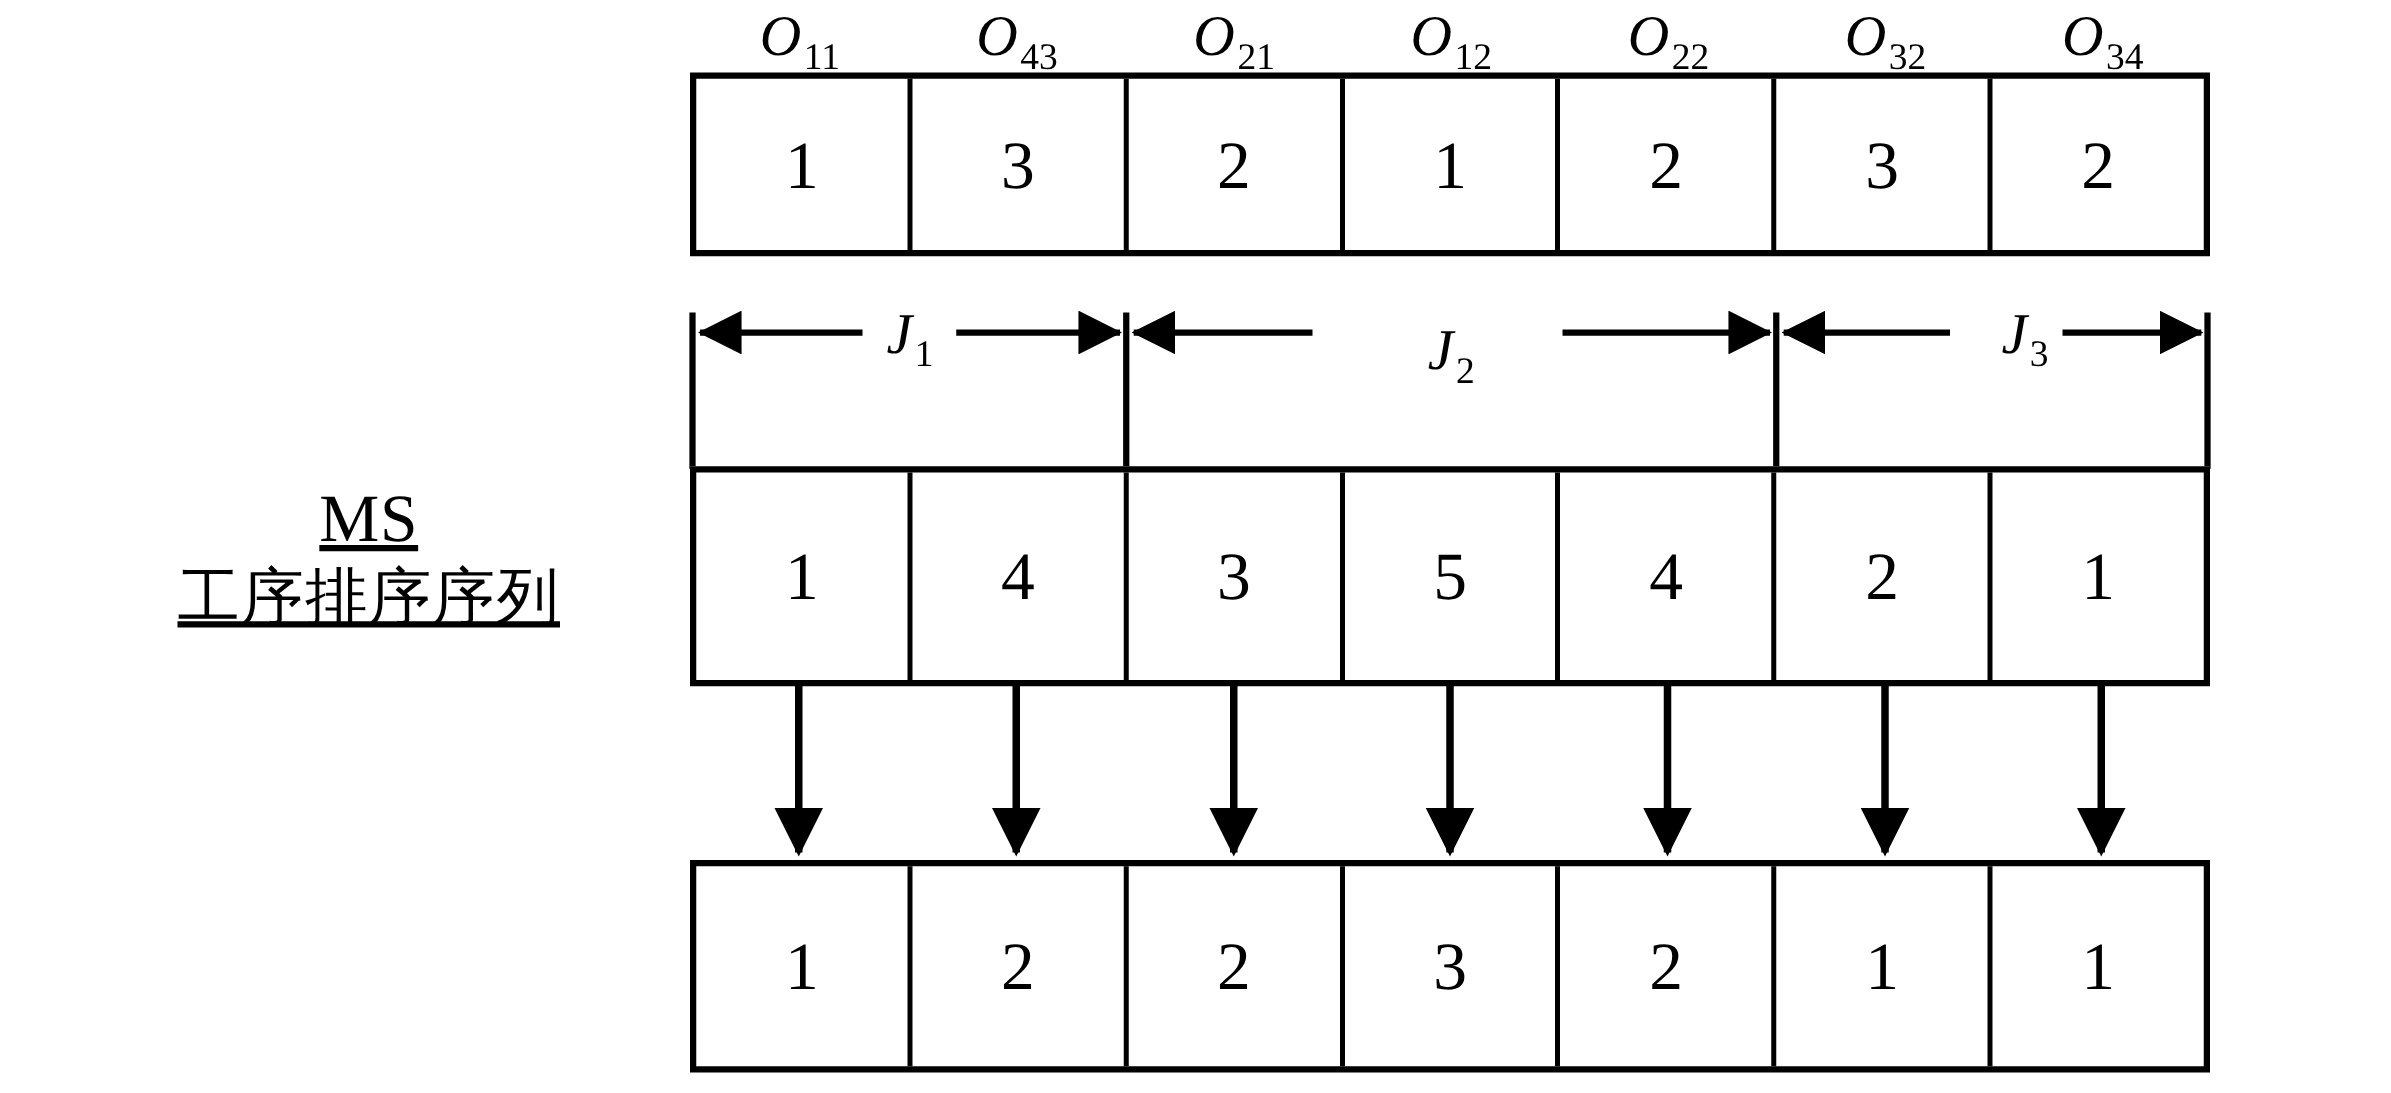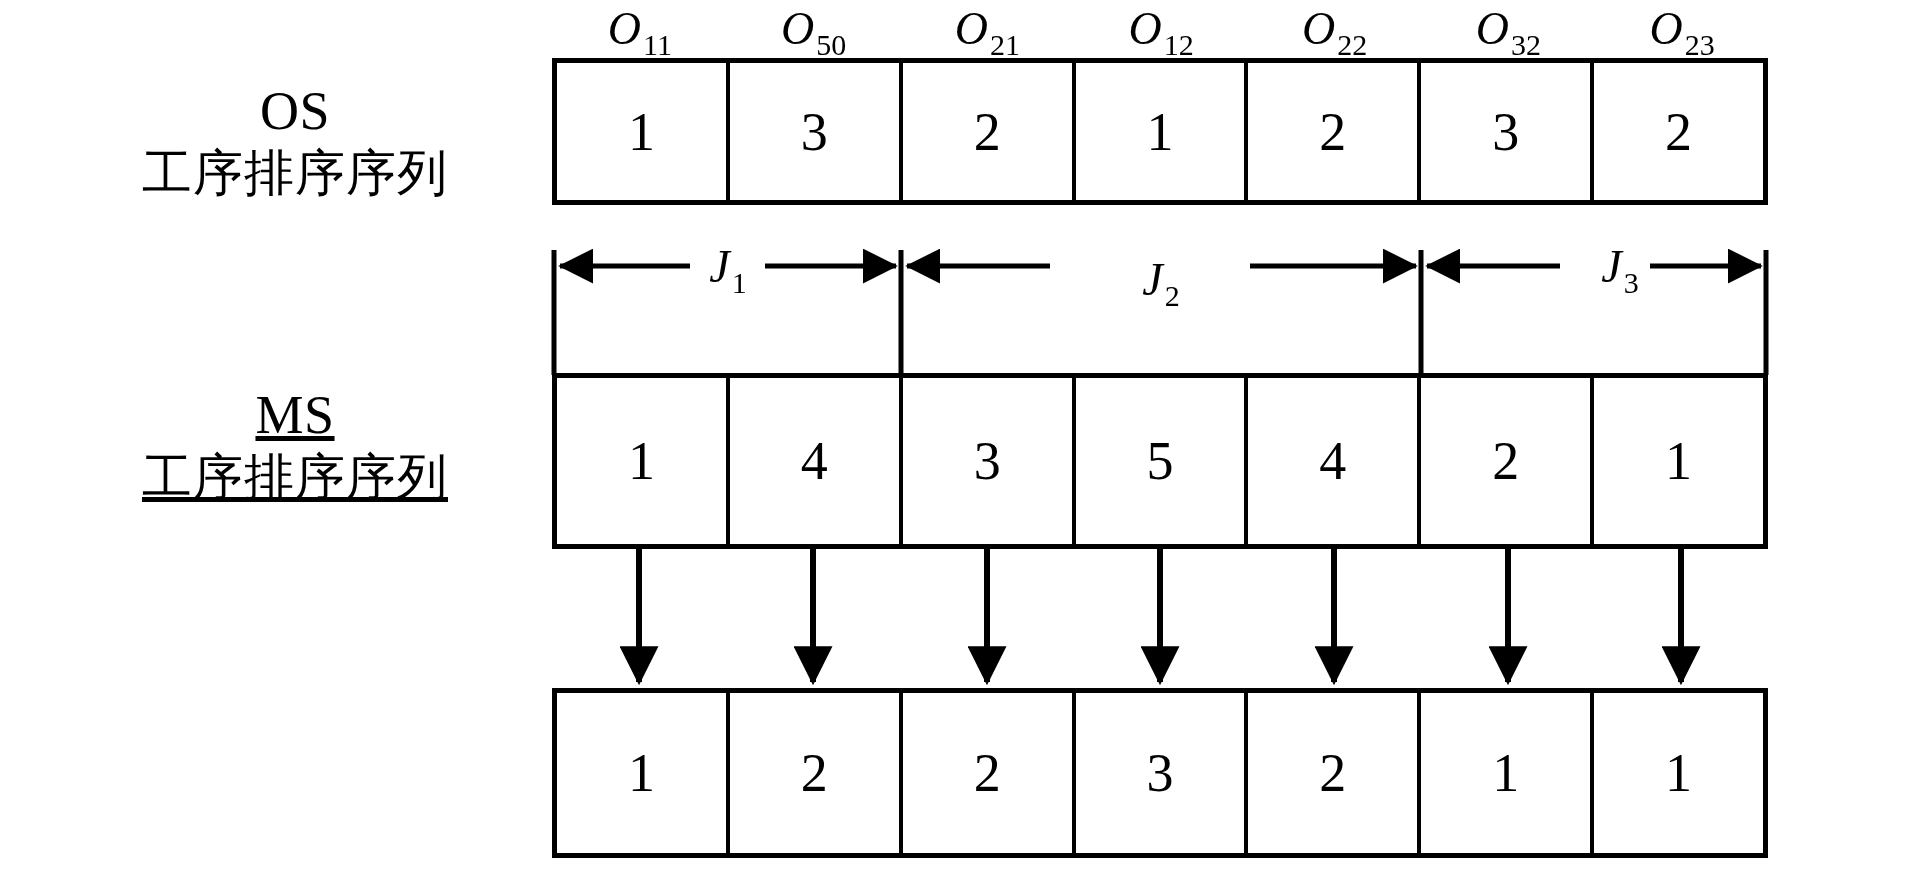--- a/index.html
+++ b/index.html
@@ -146,48 +146,44 @@
 
 <div class="canvas">
 
   <div class="op-header-row">
     <div class="op-header">
       <span>O</span>
         <span class="sub">11</span>
     </div>
     <div class="op-header">
       <span>O</span>
-        <span class="sub">50</span>
+        <span class="sub">43</span>
     </div>
     <div class="op-header">
       <span>O</span>
         <span class="sub">21</span>
     </div>
     <div class="op-header">
       <span>O</span>
         <span class="sub">12</span>
     </div>
     <div class="op-header">
       <span>O</span>
         <span class="sub">22</span>
     </div>
     <div class="op-header">
       <span>O</span>
         <span class="sub">32</span>
     </div>
     <div class="op-header">
       <span>O</span>
-        <span class="sub">23</span>
-    </div>
-  </div>
-
-  <div class="row-label" id="label-os">
-    <span class="code">OS</span>
-    <span class="cn">工序排序序列</span>
-  </div>
+        <span class="sub">34</span>
+    </div>
+  </div>
+
   <div class="seq-table" id="table-os">
     <div class="cell">1</div>
     <div class="cell">3</div>
     <div class="cell">2</div>
     <div class="cell">1</div>
     <div class="cell">2</div>
     <div class="cell">3</div>
     <div class="cell">2</div>
   </div>
 

